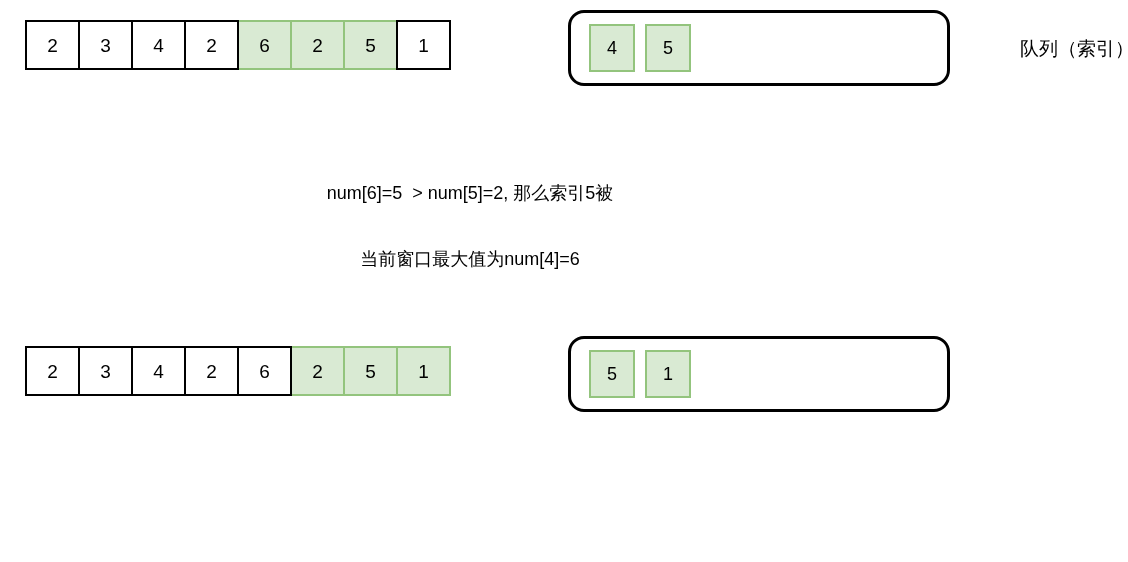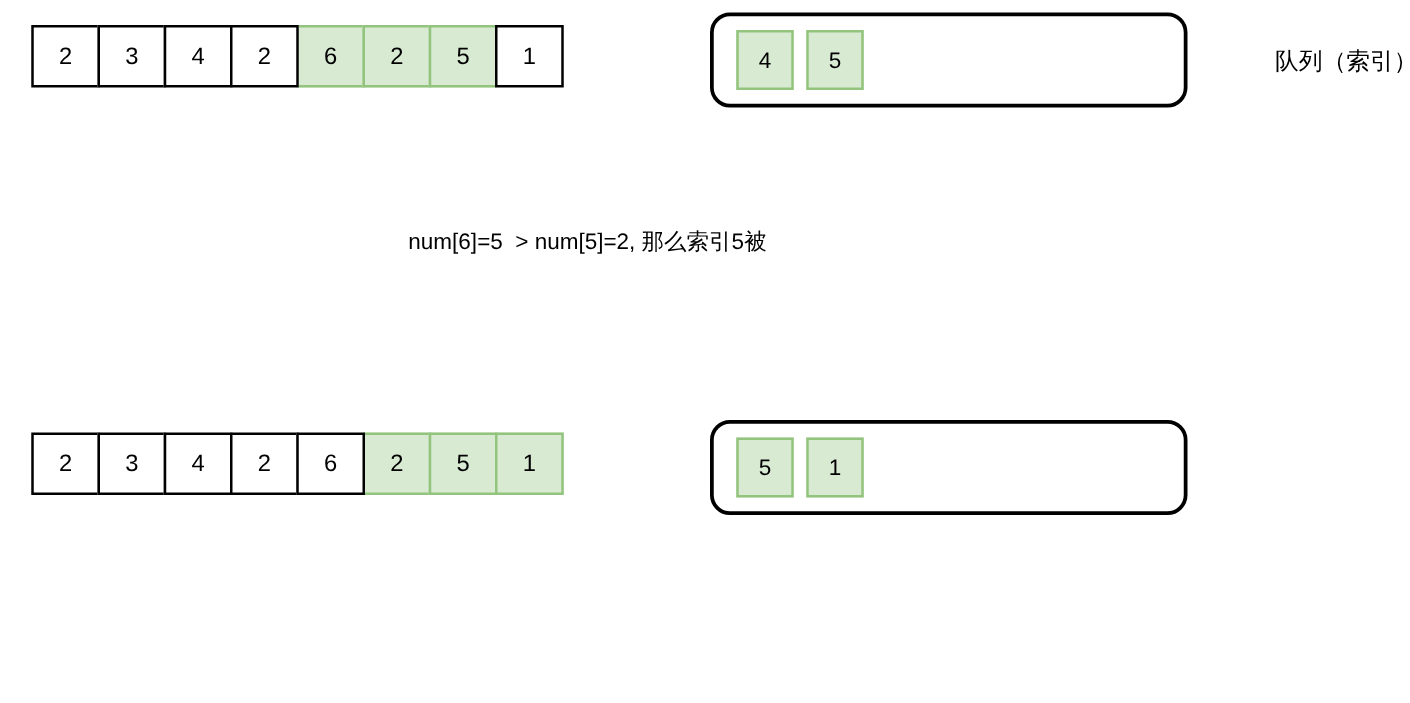--- a/index.html
+++ b/index.html
@@ -135,20 +135,21 @@
 
     <div class="queue-box">
       <div class="q-cell">4</div>
       <div class="q-cell">5</div>
     </div>
 
     <div class="queue-label">队列（索引）</div>
 
     <div class="caption caption-1">
       <span class="cline">num[6]=5  &gt; num[5]=2, 那么索引5被</span>
+      <span class="cline">当前窗口最大值为num[4]=6</span>
     </div>
 
   </div>
 
   <div class="step step-2">
 
     <div class="array">
       <div class="cell">2</div>
       <div class="cell">3</div>
       <div class="cell">4</div>

